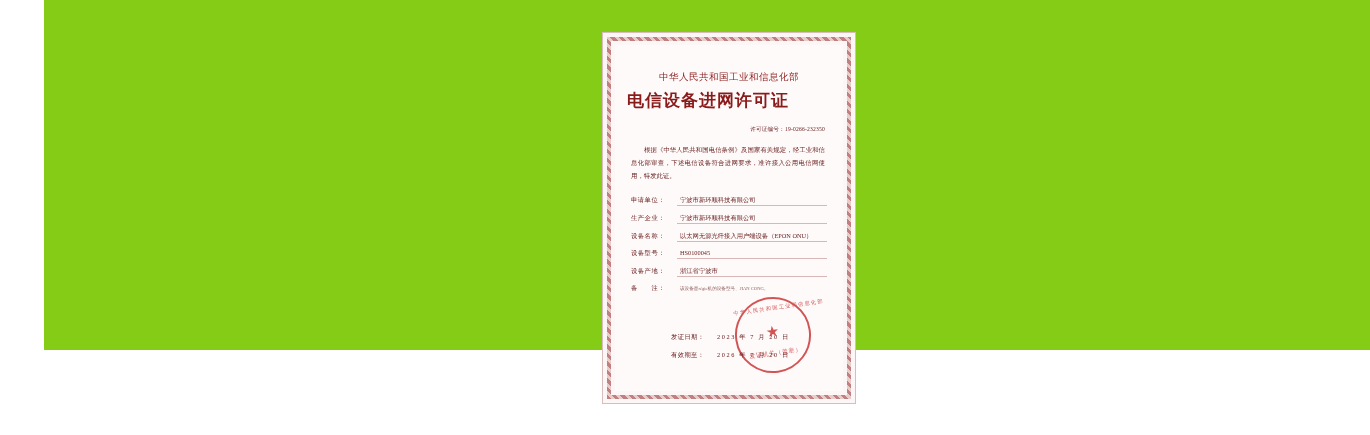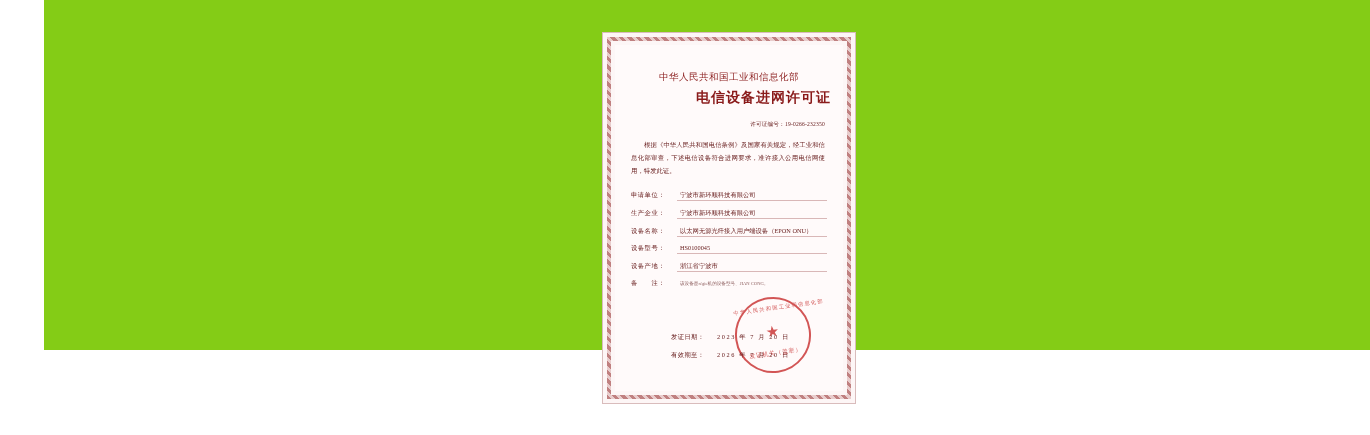--- a/index.html
+++ b/index.html
@@ -61,22 +61,22 @@
   
   .issuer {
     text-align: center;
     font-size: 9.5px;
     letter-spacing: 0.5px;
     color: #8a1b1b;
     margin-top: 16px;
     white-space: nowrap;
   }
   .cert-title {
-    text-align: right;
-    font-size: 14px;
+    text-align: left;
+    font-size: 17px;
     font-weight: bold;
     color: #8a1b1b;
     letter-spacing: 1px;
     margin-top: 5px;
     white-space: nowrap;
   }
   .license-no {
     text-align: right;
     font-size: 5.6px;
     color: #6a2020;

